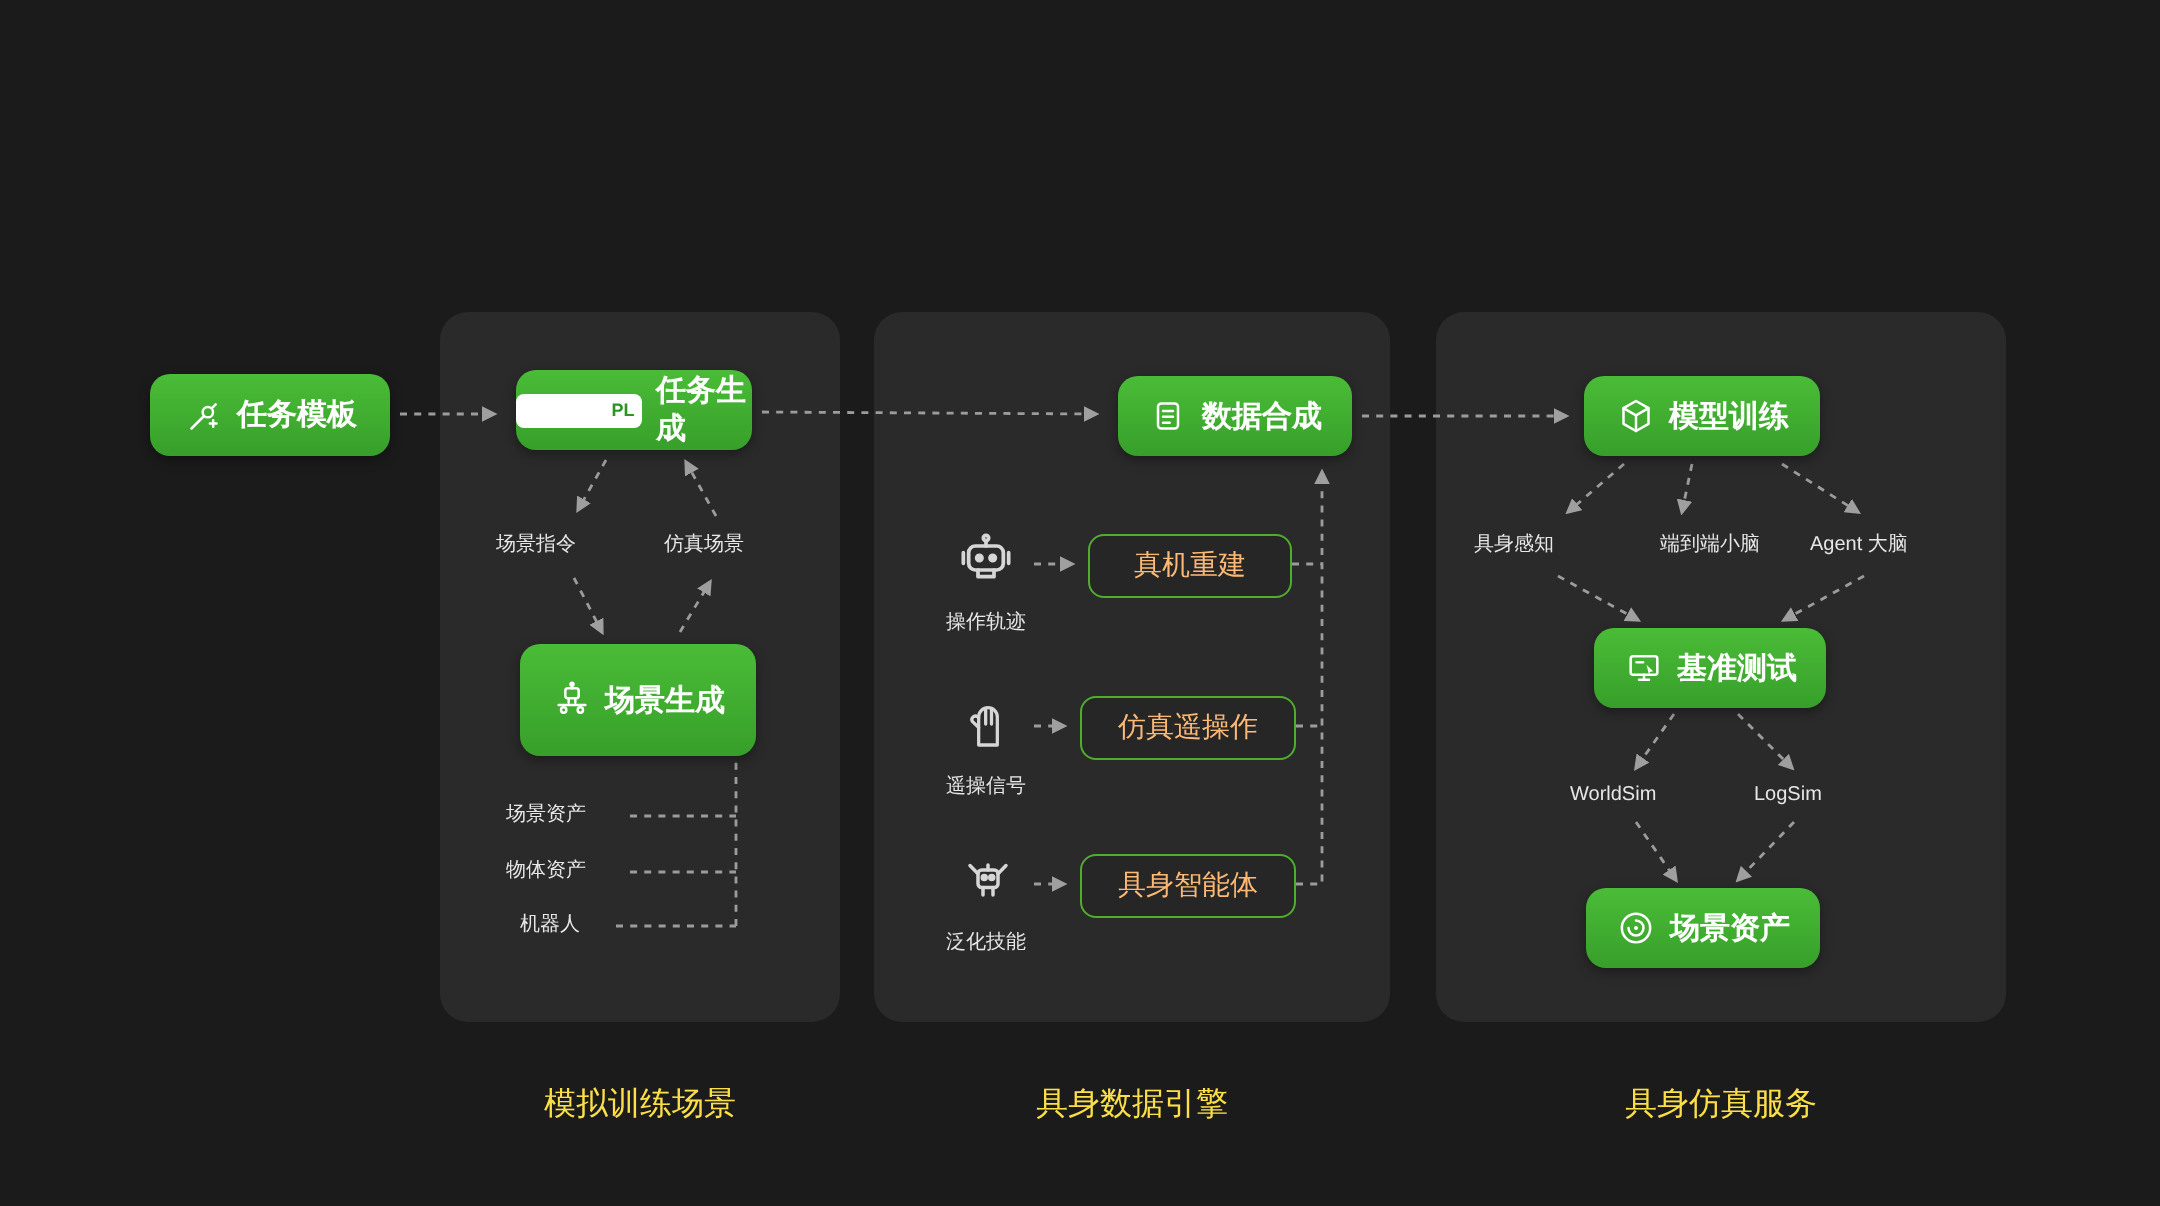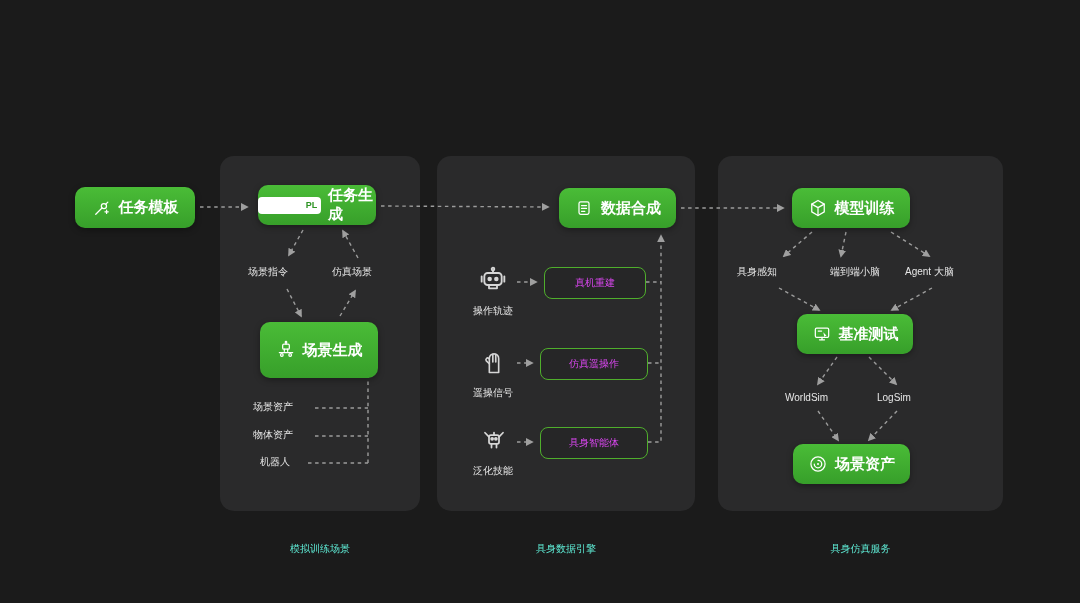--- a/index.html
+++ b/index.html
@@ -8,24 +8,24 @@
   .title{position:absolute;left:0;top:66px;width:100%;text-align:center;color:#f6f6f6;
          font-size:20px;font-weight:700;letter-spacing:.3px;}
   .panel{position:absolute;background:#2a2a2b;border-radius:14px;}
   .btn{position:absolute;display:flex;align-items:center;justify-content:center;gap:7px;
        background:linear-gradient(180deg,#4abc37,#379f2a);border-radius:10px;color:#fff;
        font-size:15px;font-weight:600;box-shadow:0 2px 6px rgba(0,0,0,.35);}
   .btn .icon{display:flex;align-items:center;}
   .pl-badge{display:flex;align-items:center;justify-content:center;width:19px;height:17px;
             background:#fff;border-radius:4px;color:#2e9424;font-size:9px;font-weight:700;padding-left:44px;}
   .obox{position:absolute;display:flex;align-items:center;justify-content:center;
-        border:1.3px solid #4fae2c;border-radius:8px;color:#d946ef;font-size:10px;background:rgba(0,0,0,.08);}
+        border:1.3px solid #4fae2c;border-radius:8px;color:#fdba74;font-size:14px;background:rgba(0,0,0,.08);}
   .t{position:absolute;color:#e6e6e6;font-size:10px;white-space:nowrap;}
   .tc{text-align:center;}
-  .caption{position:absolute;color:#5eead4;font-size:10px;text-align:center;}
+  .caption{position:absolute;color:#fde047;font-size:16px;text-align:center;}
   .gicon{position:absolute;color:#d6d6d6;}
   .arrows{position:absolute;left:0;top:0;pointer-events:none;}
   .dash{stroke:#9c9c9c;stroke-width:1.4;fill:none;stroke-dasharray:3.5 3.6;}
   svg.ic{stroke:#fff;stroke-width:1.5;fill:none;stroke-linecap:round;stroke-linejoin:round;display:block;}
   svg.icg{stroke:currentColor;stroke-width:1.4;fill:none;stroke-linecap:round;stroke-linejoin:round;display:block;}
 </style>
 </head>
 <body>
 
 <div class="canvas">

